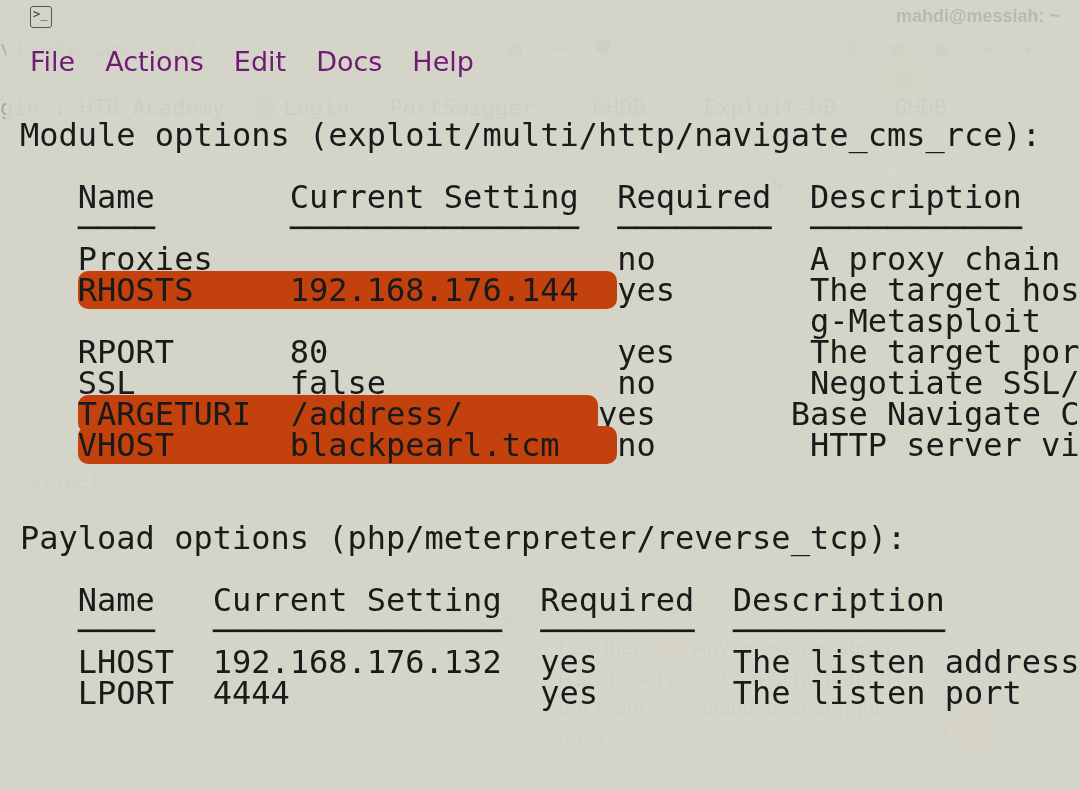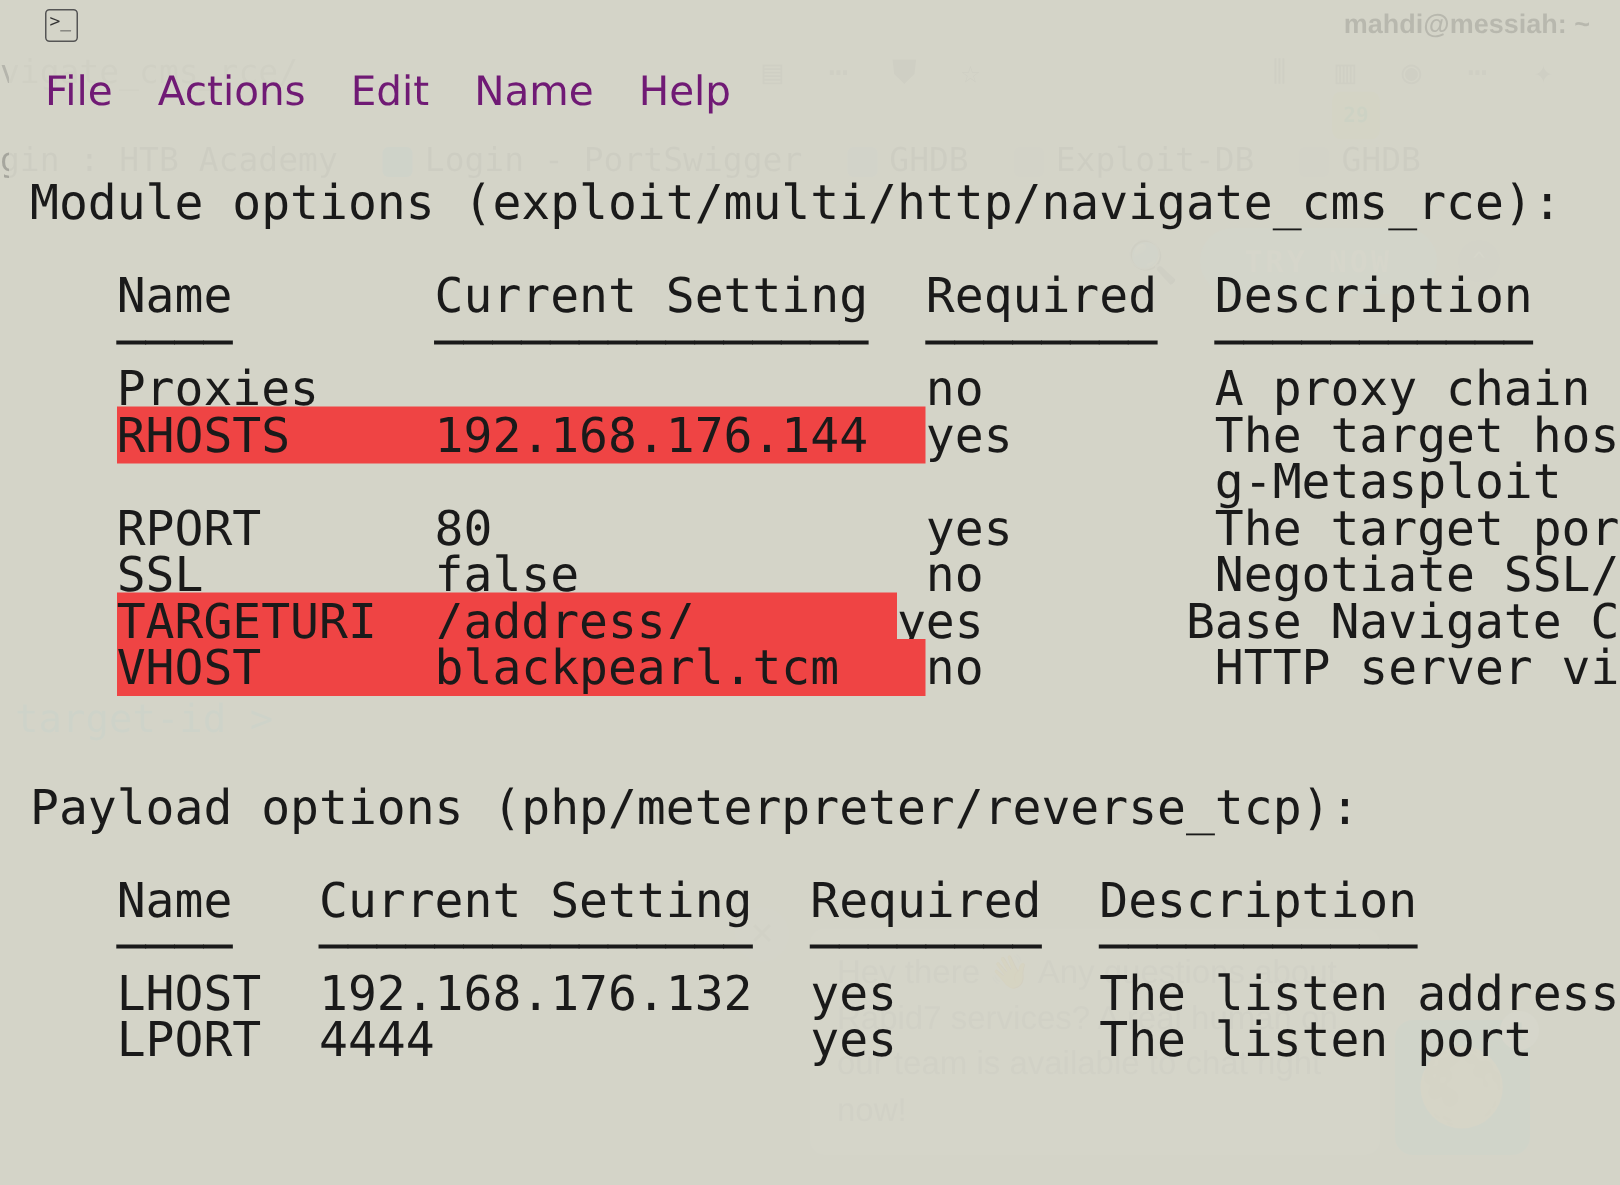--- a/index.html
+++ b/index.html
@@ -131,21 +131,21 @@
     position:absolute;
     top:120px; left:20px; right:0;
     font-family:"DejaVu Sans Mono","Menlo","Consolas",monospace;
     font-size:32px;
     line-height:31px;
     color:#1a1a1a;
     white-space:pre;
     z-index:3;
   }
 
-  .hl { background:#ef4444; }
+  .hl { background:#c2410c;border-radius:10px; }
 
   .app-icon {
     position:absolute; top:6px; left:30px;
     width:22px;height:22px;border:1px solid #555;border-radius:3px;z-index:3;
     display:flex;align-items:flex-start;justify-content:flex-start;font-size:12px;color:#333;padding-left:2px;
   }
 
 </style>
 </head>
 <body>
@@ -210,21 +210,21 @@
 
 <div class="app-icon">
     <span>&gt;_</span>
   </div>
 <div class="term-title-text" style="top:6px;">mahdi@messiah: ~</div>
 
 <div class="menu-bar">
   <span class="menu-item">File</span>
   <span class="menu-item">Actions</span>
   <span class="menu-item">Edit</span>
-  <span class="menu-item">Name</span>
+  <span class="menu-item">Docs</span>
   <span class="menu-item">Help</span>
 </div>
 
 <div class="term-content" id="termout">Module options (exploit/multi/http/navigate_cms_rce):
 
    Name       Current Setting  Required  Description
    ────       ───────────────  ────────  ───────────
    Proxies                     no        A proxy chain of format type:h
    <span class="hl">RHOSTS     192.168.176.144  </span>yes       The target host(s), see https:
                                          g-Metasploit

